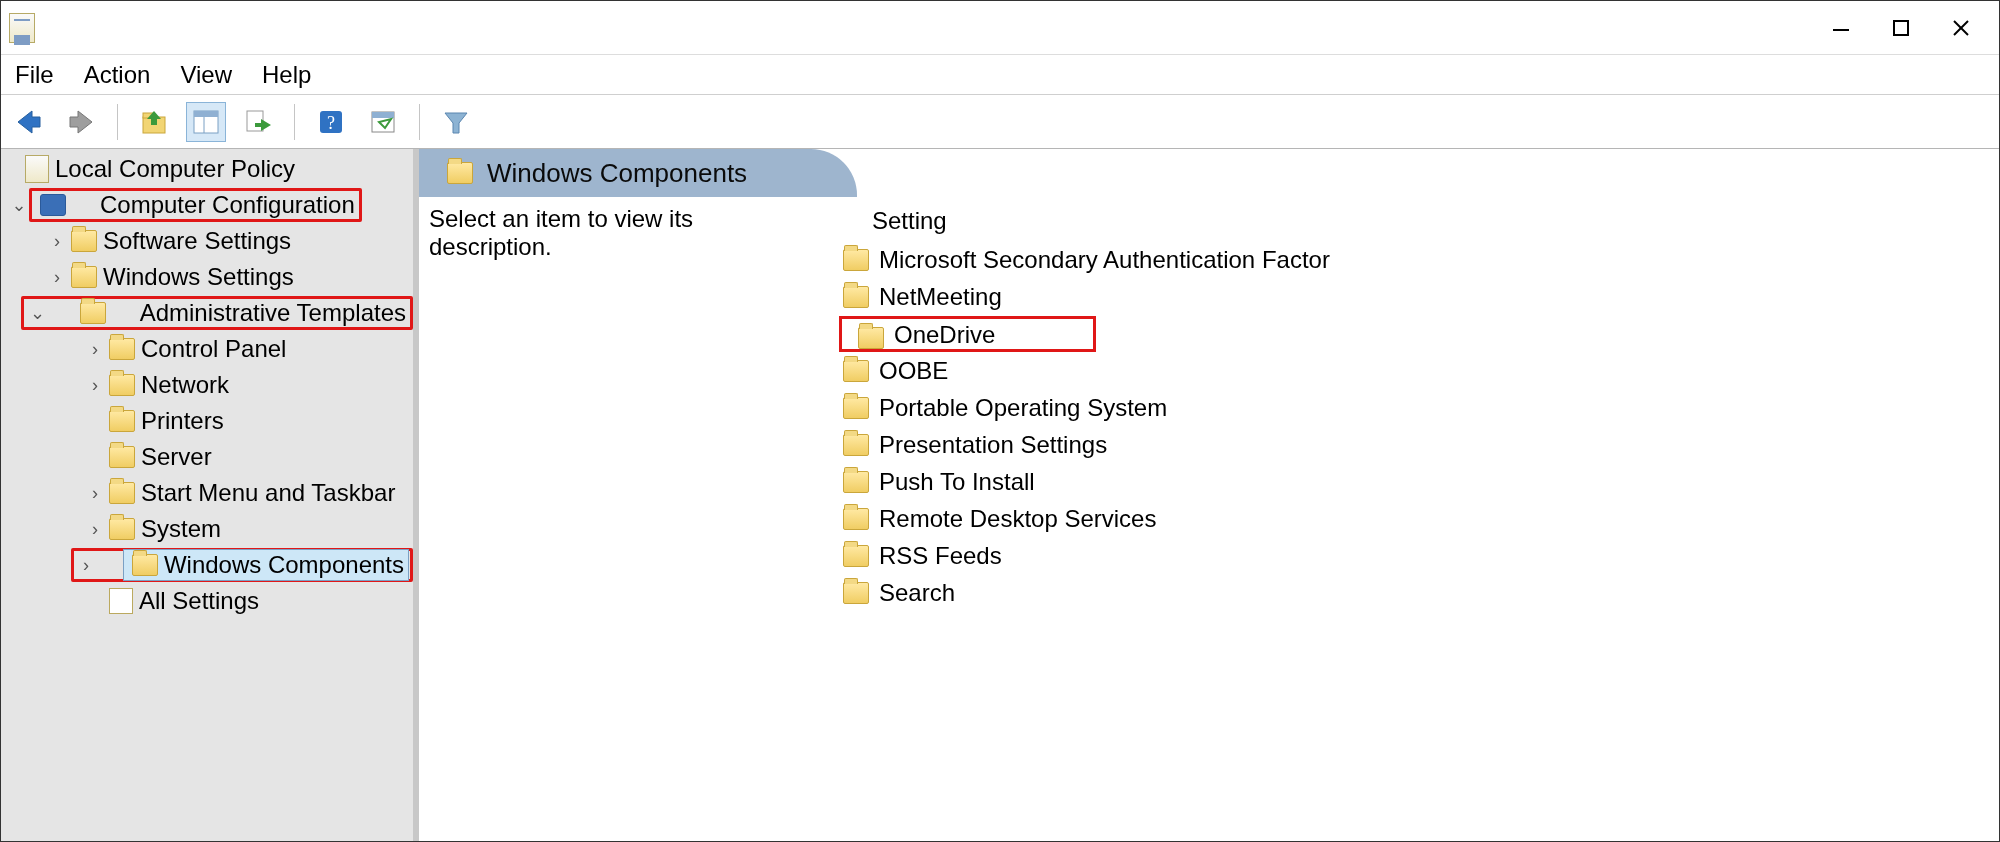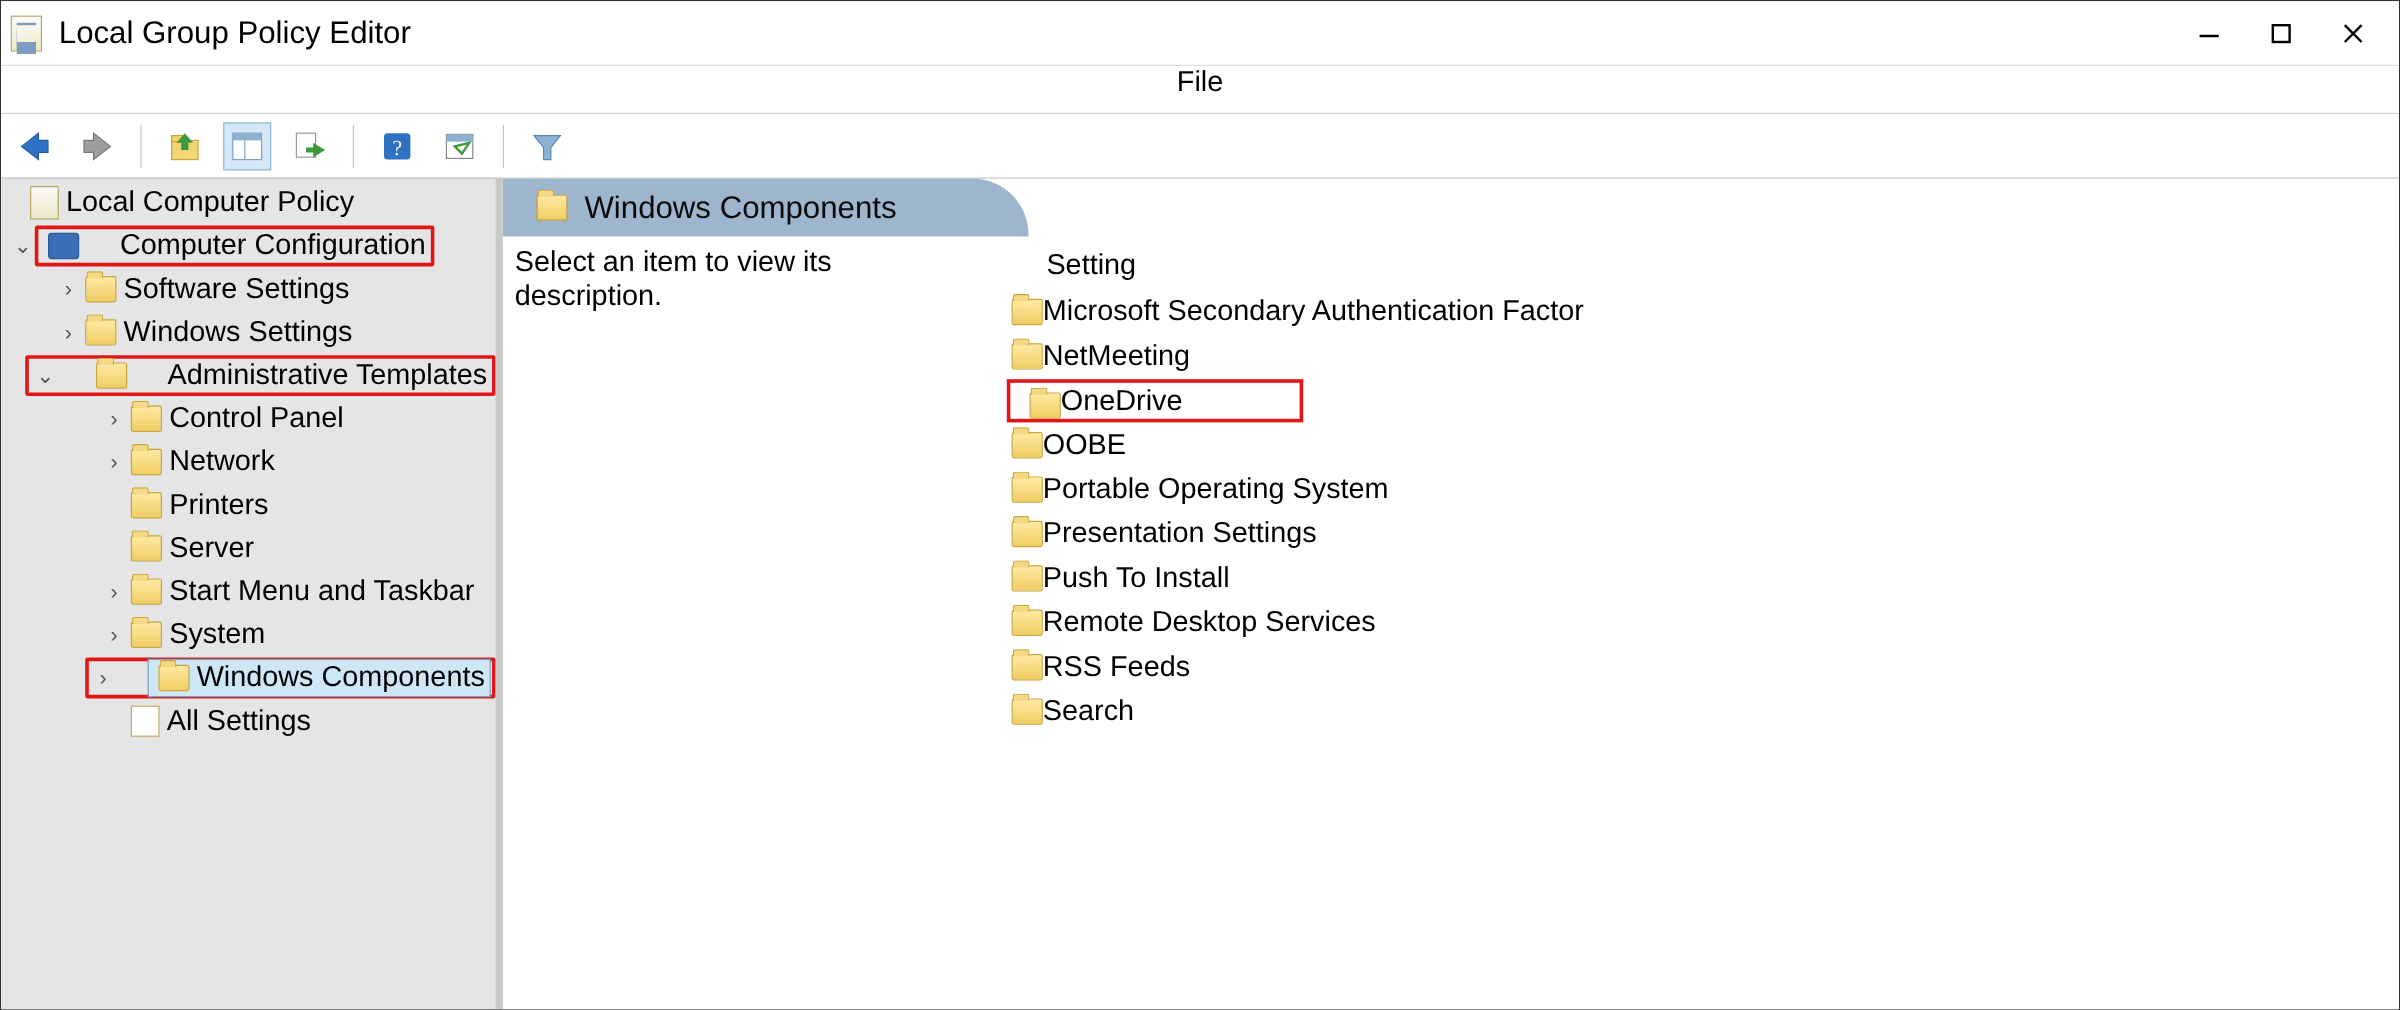--- a/index.html
+++ b/index.html
@@ -49,21 +49,20 @@
   }
   .winbtn svg { width: 20px; height: 20px; }
   
   .menubar {
     height: 40px;
     display: flex; align-items: center;
     padding: 0 14px;
     gap: 30px;
     background: #fff;
     border-bottom: 1px solid #cfcfcf;
-    flex-direction: column;
   }
   .menubar .menu-item { font-size: 24px; cursor: pointer; }
   
   .toolbar {
     height: 54px;
     display: flex; align-items: center;
     gap: 12px;
     padding: 0 8px;
     background: #fff;
     border-bottom: 1px solid #b5b5b5;
@@ -196,36 +195,35 @@
     color:#000;
     padding: 2px 0 6px 2px;
     margin-left: 31px;
   }
   .list-row {
     display:flex; align-items:center;
     height: 37px;
     font-size: 24px;
     cursor: pointer;
   }
-  .list-row .label { }
+  .list-row .label { margin-left: 10px; }
   .list-row.highlighted .rowwrap {
     border: 3px solid #e01717;
     padding: 0 98px 0 12px;
     height: 36px;
     display:inline-flex; align-items:flex-end;
   }
 </style>
 </head>
 <body>
 
 <div class="window">
 
   <div class="titlebar">
     <div class="app-icon"></div>
-    <div class="title">Local Group Policy Editor</div>
     <div class="spacer"></div>
     <div class="winbtn">
       <svg viewBox="0 0 20 20">
           <line x1="2" y1="12" x2="18" y2="12" stroke="#000" stroke-width="2"></line>
         </svg>
     </div>
     <div class="winbtn">
       <svg viewBox="0 0 20 20">
           <rect x="3" y="3" width="14" height="14" fill="none" stroke="#000" stroke-width="2"></rect>
         </svg>

